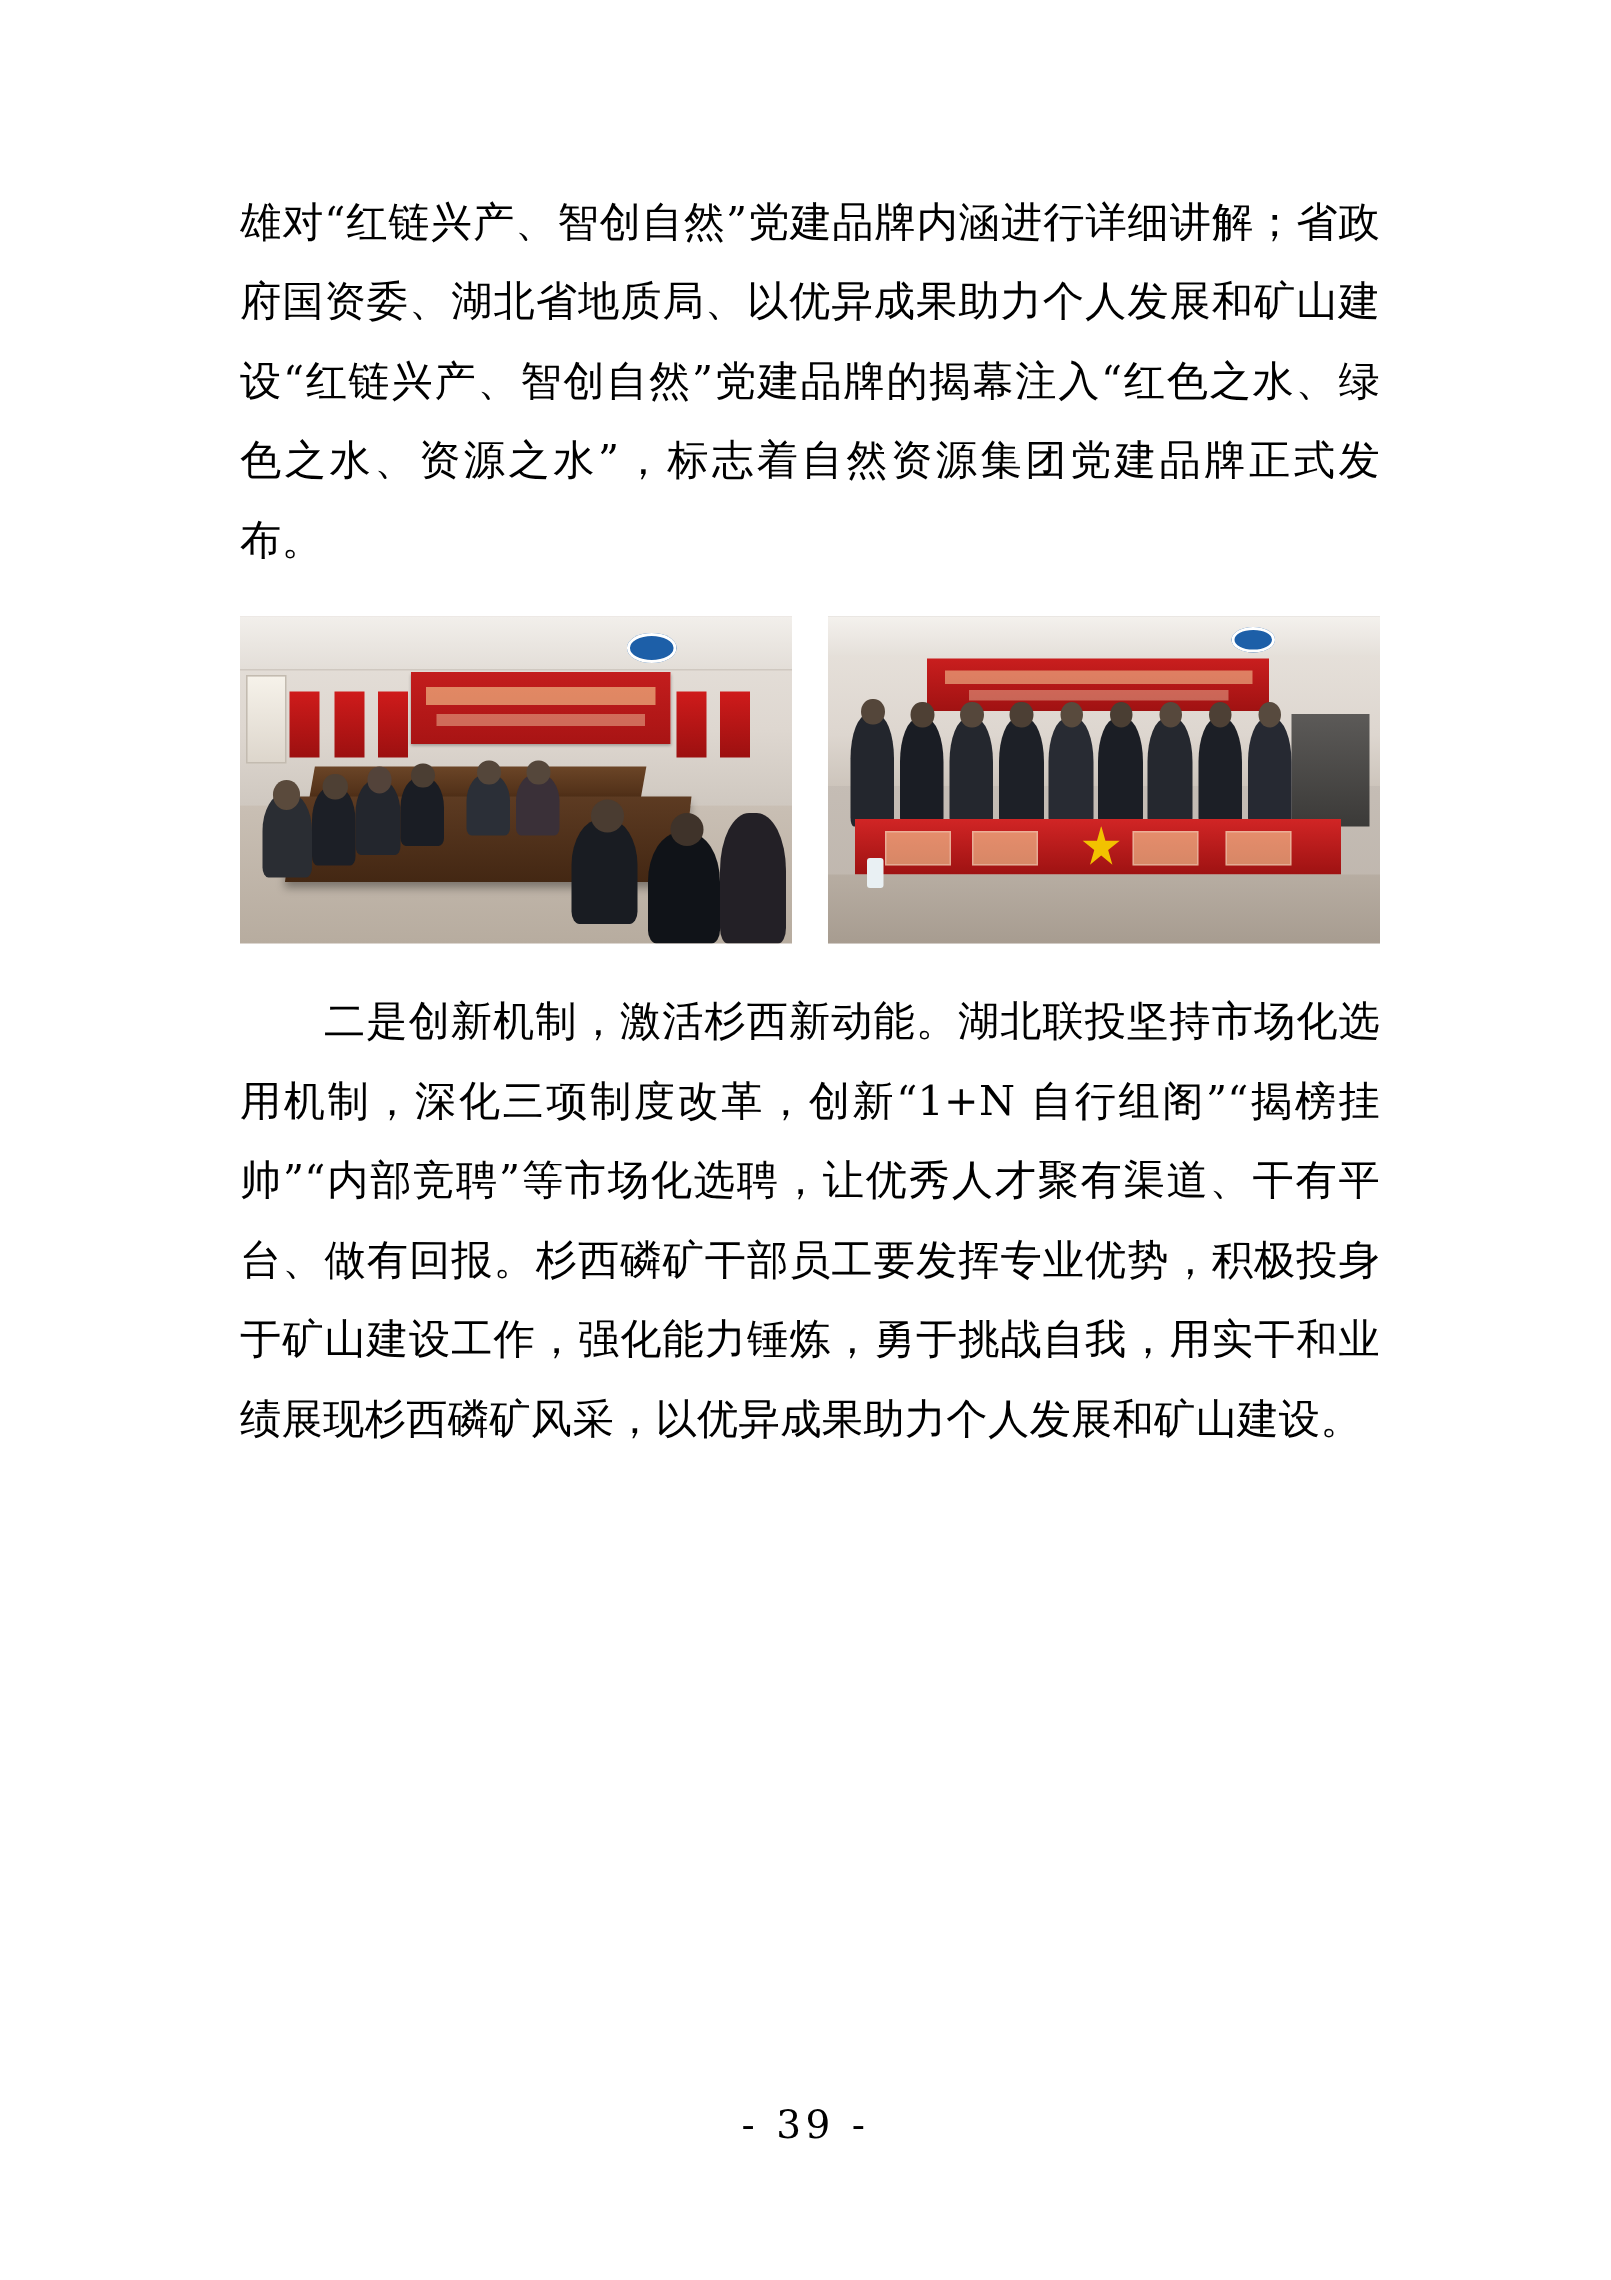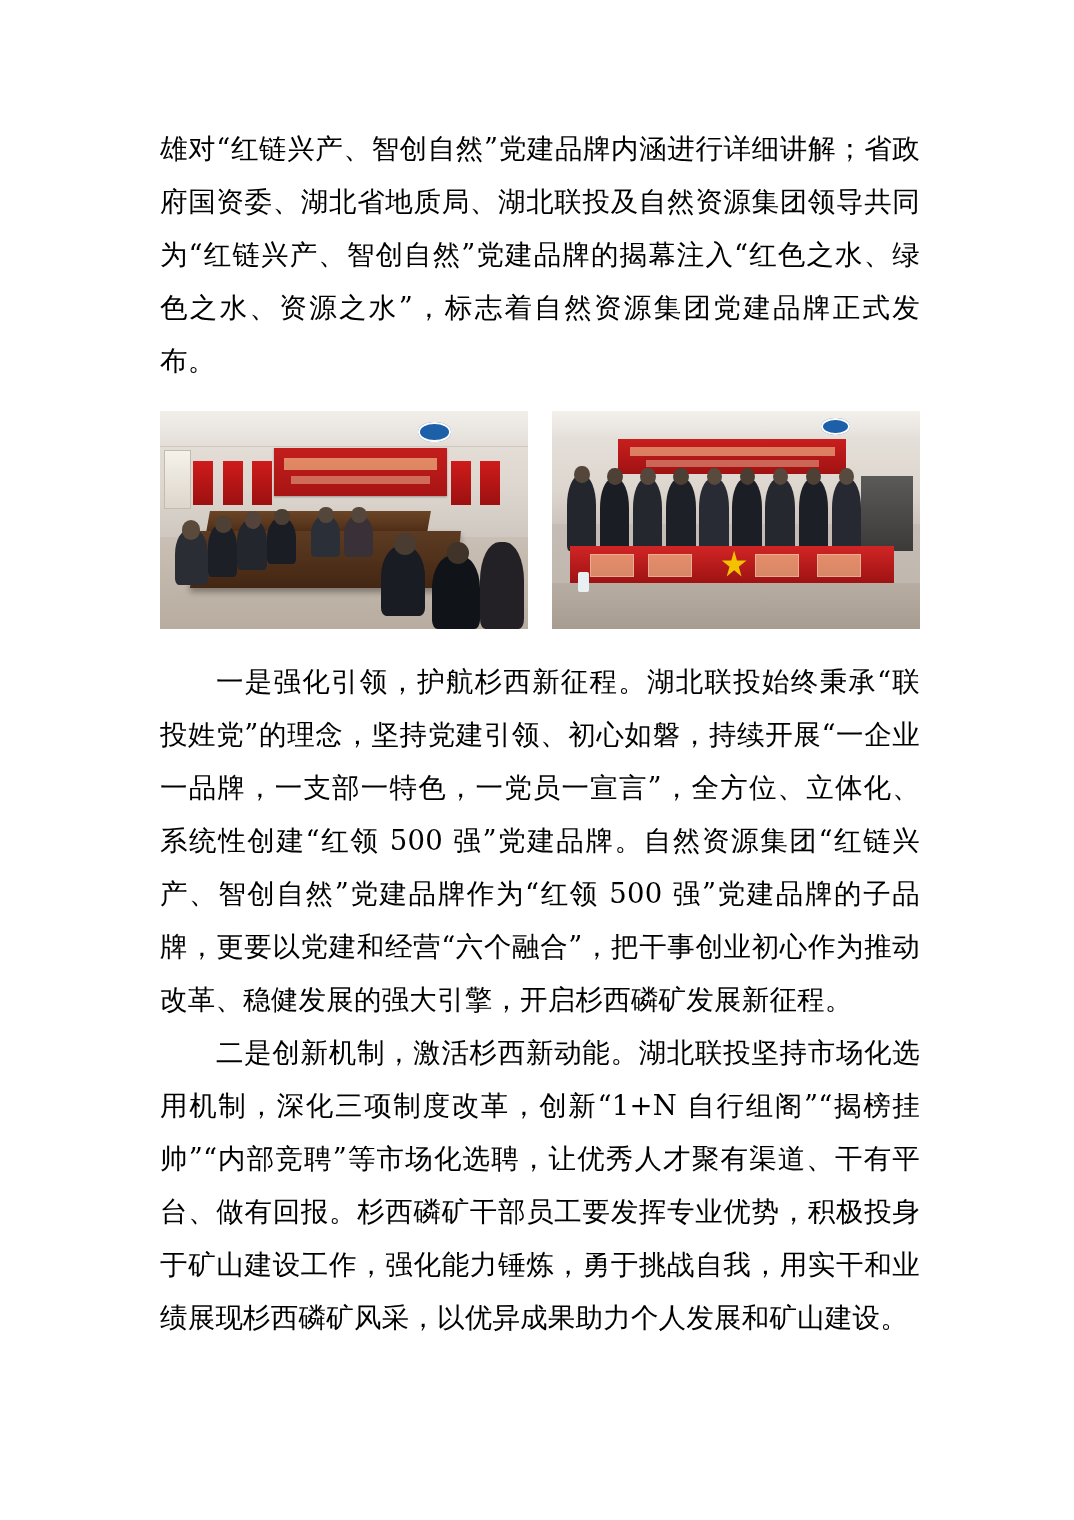--- a/index.html
+++ b/index.html
@@ -191,21 +191,21 @@
     letter-spacing: 3px;
     font-family: "DejaVu Serif", "Liberation Serif", serif;
   }
 </style>
 </head>
 <body>
 
 <div class="page">
   <div class="content">
 
-    <p class="body-text">雄对“红链兴产、智创自然”党建品牌内涵进行详细讲解；省政府国资委、湖北省地质局、湖北联投及自然资源集团领导共同为“红链兴产、智创自然”党建品牌的揭幕注入“红色之水、绿色之水、资源之水”，标志着自然资源集团党建品牌正式发布。</p>
+    <p class="body-text">雄对“红链兴产、智创自然”党建品牌内涵进行详细讲解；省政府国资委、湖北省地质局、以优异成果助力个人发展和矿山建设“红链兴产、智创自然”党建品牌的揭幕注入“红色之水、绿色之水、资源之水”，标志着自然资源集团党建品牌正式发布。</p>
 
     <div class="figure-row">
 
       <div class="photo p1">
         <div class="wall"></div>
         <div class="ceiling"></div>
         <div class="win"></div>
         <div class="flag f1"></div>
         <div class="flag f2"></div>
         <div class="flag f3"></div>
@@ -290,18 +290,18 @@
           <div class="plaque" style="left:57%;"></div>
           <div class="plaque" style="left:76%;"></div>
         </div>
         <div class="emblem"></div>
         <div class="floor"></div>
         <div class="bottle"></div>
       </div>
 
     </div>
 
-    <p class="body-text indent">一是强化引领，护航杉西新征程。湖北联投始终秉承“联投姓党”的理念，坚持党建引领、初心如磐，持续开展“一企业一品牌，一支部一特色，一党员一宣言”，全方位、立体化、系统性创建“红领 500 强”党建品牌。自然资源集团“红链兴产、智创自然”党建品牌作为“红领 500 强”党建品牌的子品牌，更要以党建和经营“六个融合”，把干事创业初心作为推动改革、稳健发展的强大引擎，开启杉西磷矿发展新征程。</p>
     <p class="body-text indent">二是创新机制，激活杉西新动能。湖北联投坚持市场化选用机制，深化三项制度改革，创新“1+N 自行组阁”“揭榜挂帅”“内部竞聘”等市场化选聘，让优秀人才聚有渠道、干有平台、做有回报。杉西磷矿干部员工要发挥专业优势，积极投身于矿山建设工作，强化能力锤炼，勇于挑战自我，用实干和业绩展现杉西磷矿风采，以优异成果助力个人发展和矿山建设。</p>
 
   </div>
 
+  <div class="footer">- 39 -</div>
 </div>
 
 </body></html>

